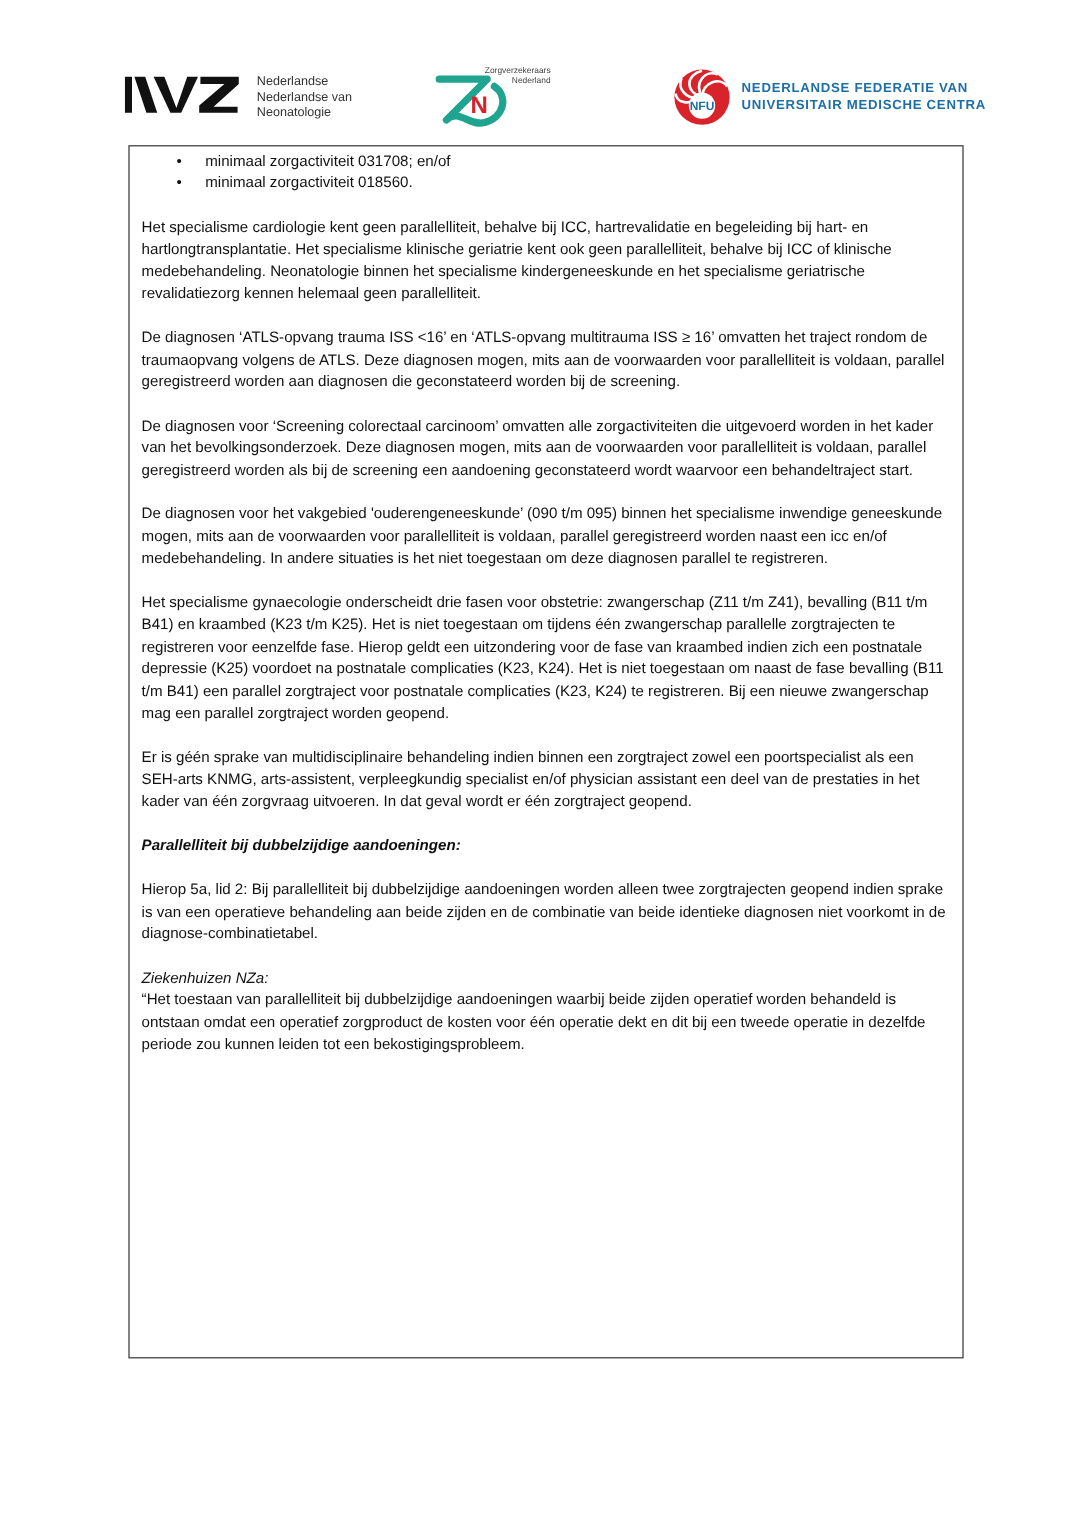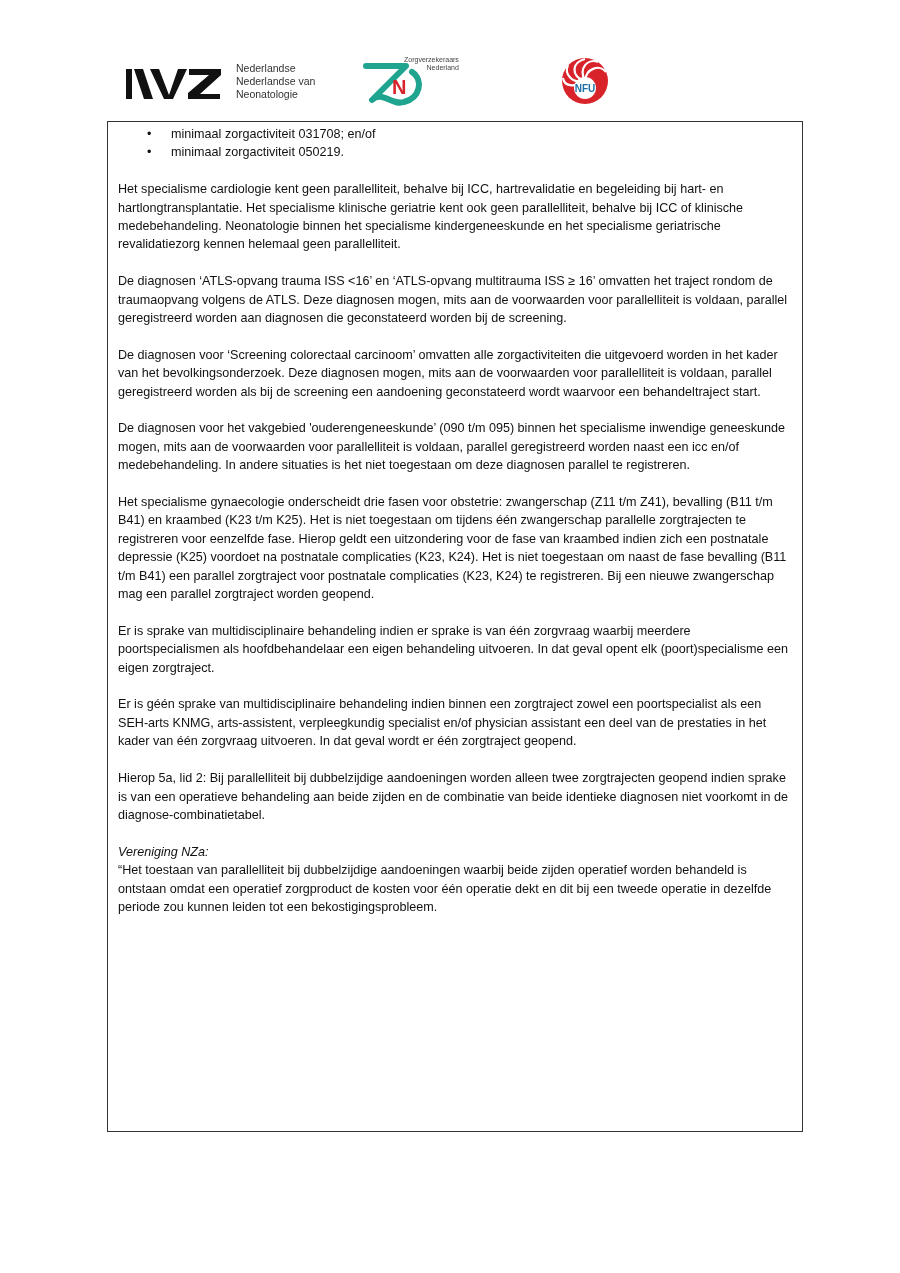--- a/index.html
+++ b/index.html
@@ -1,20 +1,20 @@
 <!DOCTYPE html>
 <html><head>
   <meta charset="utf-8">
   <style>
     html, body { margin:0; padding:0; background:#ffffff; }
     body { width:900px; height:1273px; position:relative; overflow:hidden;
            font-family:"Liberation Sans", sans-serif; color:#111; }
 
     .header { position:absolute; top:50px; left:0; width:900px; height:60px; }
-    .logo-nvz { position:absolute; left:126px; top:12px; display:flex; align-items:flex-end; }
+    .logo-nvz { position:absolute; left:104px; top:12px; display:flex; align-items:flex-start; }
     .nvz-mark { width:96px; height:34px; }
     .nvz-text { margin-left:14px; font-size:10.5px; line-height:13px; color:#333; }
 
     .logo-zn { position:absolute; left:362px; top:6px; width:100px; height:52px; }
     .zn-text { position:absolute; left:42px; top:0px; font-size:7px; line-height:8px; color:#444; text-align:right; }
 
     .logo-nfu { position:absolute; left:560px; top:6px; display:flex; align-items:center; }
     .nfu-mark { width:50px; height:50px; }
     .nfu-text { margin-left:8px; font-size:11px; line-height:14px; color:#1e6fa8; letter-spacing:0.6px; font-weight:bold; }
 
@@ -64,43 +64,47 @@
     <svg class="nfu-mark" viewBox="0 0 50 50">
       <circle cx="25" cy="25" r="23" fill="#d8232a"></circle>
       <path d="M25 25 C 10 20, 12 6, 25 3" stroke="#fff" stroke-width="2.2" fill="none"></path>
       <path d="M25 25 C 12 28, 4 18, 8 9" stroke="#fff" stroke-width="2.2" fill="none"></path>
       <path d="M25 25 C 18 12, 28 2, 38 6" stroke="#fff" stroke-width="2.2" fill="none"></path>
       <path d="M25 25 C 26 12, 40 8, 46 16" stroke="#fff" stroke-width="2.2" fill="none"></path>
       <path d="M25 25 C 14 32, 4 30, 3 22" stroke="#fff" stroke-width="2.2" fill="none"></path>
       <circle cx="25" cy="32" r="11" fill="#fff"></circle>
       <text x="25" y="36" text-anchor="middle" font-size="10" font-weight="bold" fill="#1e6fa8" font-family="Liberation Sans, sans-serif">NFU</text>
     </svg>
+    <div class="nfu-text">
+      <div>NEDERLANDSE FEDERATIE VAN</div>
+      <div>UNIVERSITAIR MEDISCHE CENTRA</div>
+    </div>
   </div>
 </div>
 
 <div class="frame">
   <div class="content">
     <ul class="bullets">
       <li>
         <span class="dot">•</span>
         <span>minimaal zorgactiviteit 031708; en/of</span>
       </li>
       <li>
         <span class="dot">•</span>
-        <span>minimaal zorgactiviteit 050219.</span>
+        <span>minimaal zorgactiviteit 018560.</span>
       </li>
     </ul>
     <div style="height:18.4px"></div>
 
     <p>Het specialisme cardiologie kent geen parallelliteit, behalve bij ICC, hartrevalidatie en begeleiding bij hart- en hartlongtransplantatie. Het specialisme klinische geriatrie kent ook geen parallelliteit, behalve bij ICC of klinische medebehandeling. Neonatologie binnen het specialisme kindergeneeskunde en het specialisme geriatrische revalidatiezorg kennen helemaal geen parallelliteit.</p>
     <p>De diagnosen ‘ATLS-opvang trauma ISS &lt;16’ en ‘ATLS-opvang multitrauma ISS ≥ 16’ omvatten het traject rondom de traumaopvang volgens de ATLS. Deze diagnosen mogen, mits aan de voorwaarden voor parallelliteit is voldaan, parallel geregistreerd worden aan diagnosen die geconstateerd worden bij de screening.</p>
     <p>De diagnosen voor ‘Screening colorectaal carcinoom’ omvatten alle zorgactiviteiten die uitgevoerd worden in het kader van het bevolkingsonderzoek. Deze diagnosen mogen, mits aan de voorwaarden voor parallelliteit is voldaan, parallel geregistreerd worden als bij de screening een aandoening geconstateerd wordt waarvoor een behandeltraject start.</p>
     <p>De diagnosen voor het vakgebied 'ouderengeneeskunde’ (090 t/m 095) binnen het specialisme inwendige geneeskunde mogen, mits aan de voorwaarden voor parallelliteit is voldaan, parallel geregistreerd worden naast een icc en/of medebehandeling. In andere situaties is het niet toegestaan om deze diagnosen parallel te registreren.</p>
     <p>Het specialisme gynaecologie onderscheidt drie fasen voor obstetrie: zwangerschap (Z11 t/m Z41), bevalling (B11 t/m B41) en kraambed (K23 t/m K25). Het is niet toegestaan om tijdens één zwangerschap parallelle zorgtrajecten te registreren voor eenzelfde fase. Hierop geldt een uitzondering voor de fase van kraambed indien zich een postnatale depressie (K25) voordoet na postnatale complicaties (K23, K24). Het is niet toegestaan om naast de fase bevalling (B11 t/m B41) een parallel zorgtraject voor postnatale complicaties (K23, K24) te registreren. Bij een nieuwe zwangerschap mag een parallel zorgtraject worden geopend.</p>
-    <p>Er is sprake van multidisciplinaire behandeling indien er sprake is van één zorgvraag waarbij meerdere poortspecialismen als hoofdbehandelaar een eigen behandeling uitvoeren. In dat geval opent elk (poort)specialisme een eigen zorgtraject.</p>
     <p>Er is géén sprake van multidisciplinaire behandeling indien binnen een zorgtraject zowel een poortspecialist als een SEH-arts KNMG, arts-assistent, verpleegkundig specialist en/of physician assistant een deel van de prestaties in het kader van één zorgvraag uitvoeren. In dat geval wordt er één zorgtraject geopend.</p>
 
+    <p class="bi">Parallelliteit bij dubbelzijdige aandoeningen:</p>
     <p>Hierop 5a, lid 2: Bij parallelliteit bij dubbelzijdige aandoeningen worden alleen twee zorgtrajecten geopend indien sprake is van een operatieve behandeling aan beide zijden en de combinatie van beide identieke diagnosen niet voorkomt in de diagnose-combinatietabel.</p>
 
-    <p class="tight it">Vereniging NZa:</p>
+    <p class="tight it">Ziekenhuizen NZa:</p>
     <p class="tight">“Het toestaan van parallelliteit bij dubbelzijdige aandoeningen waarbij beide zijden operatief worden behandeld is ontstaan omdat een operatief zorgproduct de kosten voor één operatie dekt en dit bij een tweede operatie in dezelfde periode zou kunnen leiden tot een bekostigingsprobleem.</p>
   </div>
 </div>
 
 </body></html>

